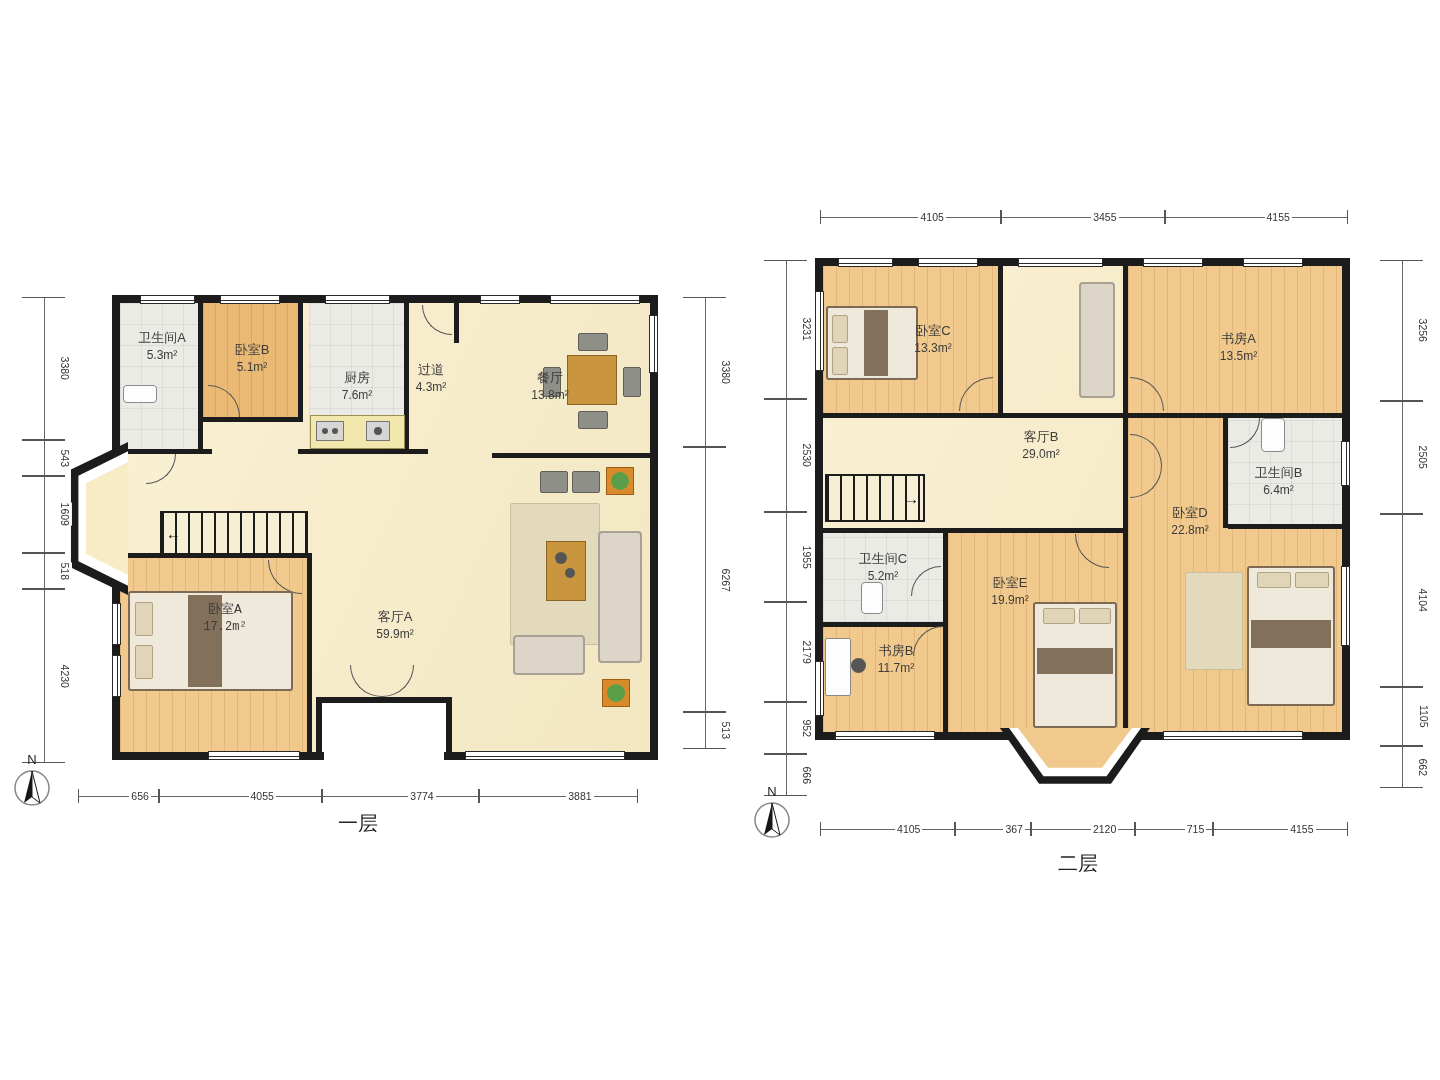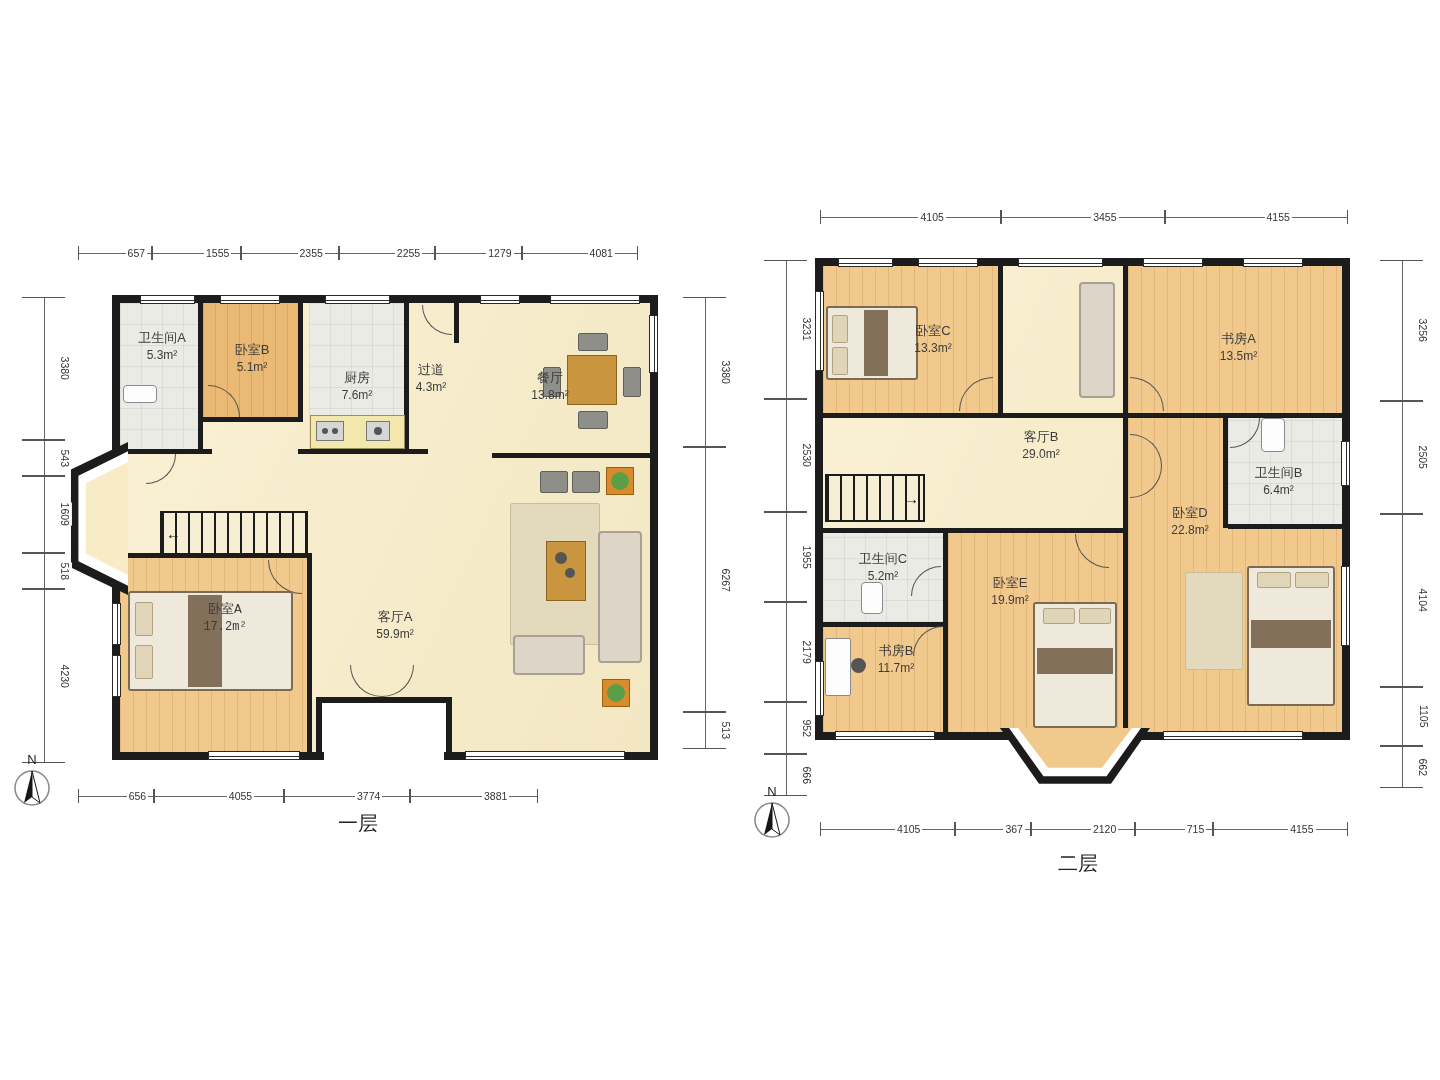--- a/index.html
+++ b/index.html
@@ -285,41 +285,21 @@
     <div class="rlabel" style="left:132px;top:308px;width:110px;">
       <div class="rname">卧室E</div>
         <div class="rarea">19.9m²</div>
     </div>
     <div class="rlabel" style="left:18px;top:376px;width:110px;">
       <div class="rname">书房B</div>
         <div class="rarea">11.7m²</div>
     </div>
   </div>
 
-  <div class="dimrow h" style="left:78px;top:246px;width:560px;height:14px;">
-    <div class="seg" style="flex-grow:657">
-        <span>657</span>
-      </div>
-    <div class="seg" style="flex-grow:1555">
-        <span>1555</span>
-      </div>
-    <div class="seg" style="flex-grow:2355">
-        <span>2355</span>
-      </div>
-    <div class="seg" style="flex-grow:2255">
-        <span>2255</span>
-      </div>
-    <div class="seg" style="flex-grow:1279">
-        <span>1279</span>
-      </div>
-    <div class="seg" style="flex-grow:4081">
-        <span>4081</span>
-      </div>
-  </div>
-  <div class="dimrow h" style="left:78px;top:789px;width:460px;height:14px;justify-content:flex-end;">
+  <div class="dimrow h" style="left:78px;top:789px;width:560px;height:14px;justify-content:flex-end;">
     <div class="seg" style="flex-grow:656">
         <span>656</span>
       </div>
     <div class="seg" style="flex-grow:4055">
         <span>4055</span>
       </div>
     <div class="seg" style="flex-grow:3774">
         <span>3774</span>
       </div>
     <div class="seg" style="flex-grow:3881">

